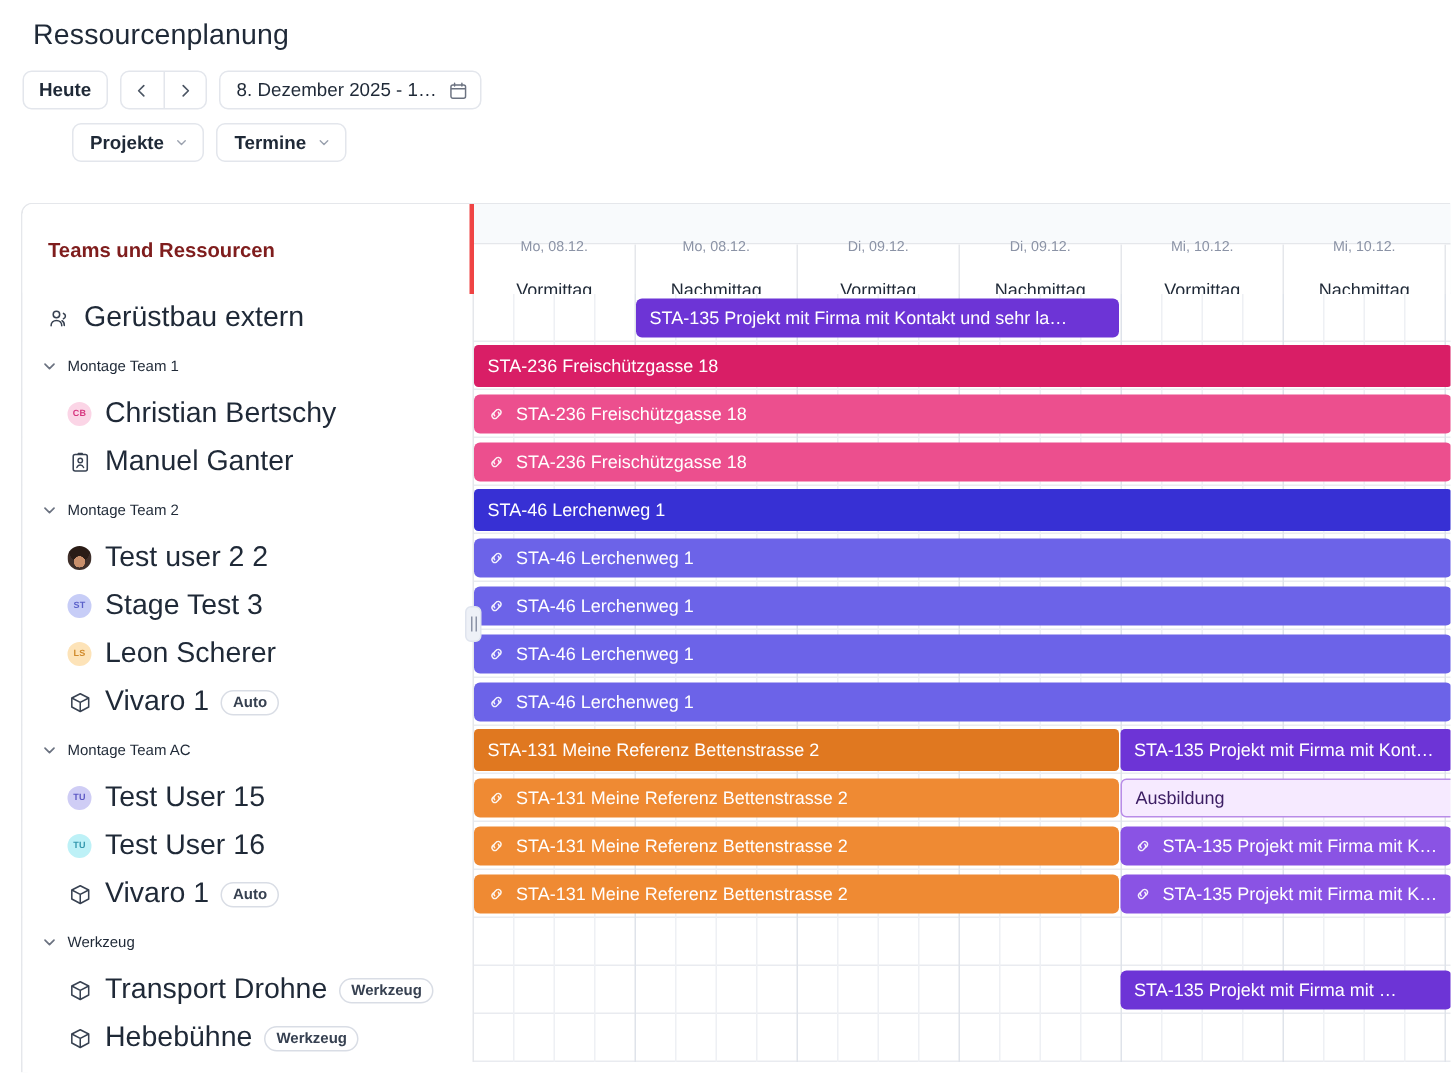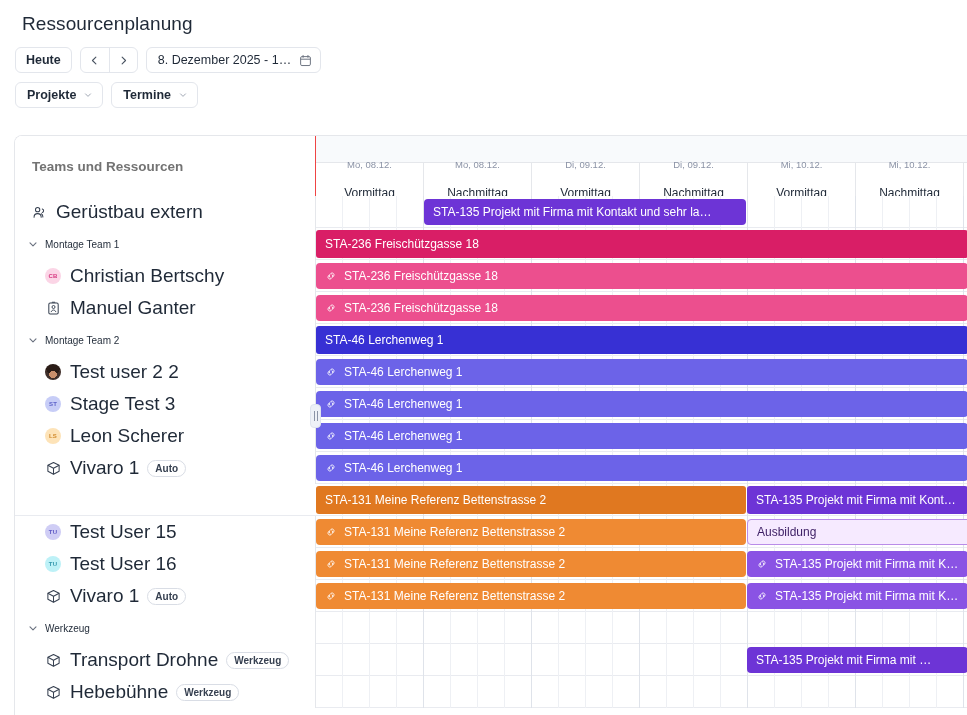--- a/index.html
+++ b/index.html
@@ -22,21 +22,21 @@
     padding: 13px 0 0 22px;
     letter-spacing: .1px;
   }
 
   .toolbar-row {
     display: flex;
     align-items: center;
     gap: 8px;
     padding: 12px 0 0 15px;
   }
-  .toolbar-row.second { padding-top: 9px; }
+  .toolbar-row.second { padding-top: 9px; margin-left: 33px; }
 
   .btn {
     height: 26px;
     border: 1px solid #e3e6ec;
     border-radius: 6px;
     background: #fff;
     color: #1f2937;
     font-family: "Liberation Sans", sans-serif;
     font-size: 12.5px;
     font-weight: 700;
@@ -126,22 +126,22 @@
     position: absolute; left: 0; top: 0;
     width: 953px; height: 60px;
     background: #fff;
     border-bottom: 1px solid #e5e7eb;
   }
   .hdr-left {
     position: absolute; left: 0; top: 0;
     width: 301px; height: 60px;
     display: flex; align-items: center;
     padding-left: 17px;
-    font-size: 13.5px; font-weight: 700; color: #737373;
-    border-right: 1px solid #ef4444;
+    font-size: 13.5px; font-weight: 700; color: #7f1d1d;
+    border-right: 3px solid #ef4444;
     background: #fff;
     z-index: 3;
   }
   .hdr-right {
     position: absolute; left: 301px; top: 0;
     width: 652px; height: 60px;
     background: #f8fafc;
   }
   .hdr-cols {
     position: absolute; left: 0; top: 26px;
@@ -753,20 +753,28 @@
             <div class="bar" style="left: 0px; width: 652px; background: rgb(108, 99, 232);">
               <span class="link-ic"><svg width="12" height="12" viewBox="0 0 16 16">
                   <path d="M6.4 9.6a2.6 2.6 0 0 1 0-3.6l1.6-1.6a2.6 2.6 0 0 1 3.6 3.6l-.8.8" fill="none" stroke="#ffffff" stroke-width="1.25" stroke-linecap="round"></path>
                   <path d="M9.6 6.4a2.6 2.6 0 0 1 0 3.6l-1.6 1.6a2.6 2.6 0 0 1-3.6-3.6l.8-.8" fill="none" stroke="#ffffff" stroke-width="1.25" stroke-linecap="round"></path>
                 </svg></span>
               <span class="bar-lbl">STA-46 Lerchenweg 1</span>
             </div>
           </div>
         </div>
         <div class="row">
+          <div class="row-left">
+            <span class="caret">
+              <svg width="12" height="12" viewBox="0 0 16 16">
+                <path d="M4 6.4 L8 10.4 L12 6.4" fill="none" stroke="#6b7280" stroke-width="1.5" stroke-linecap="round" stroke-linejoin="round"></path>
+              </svg>
+            </span>
+            <span class="lbl-group">Montage Team AC</span>
+          </div>
           <div class="row-right">
             <div class="cellgrid">
               <div class="sub"></div>
               <div class="sub"></div>
               <div class="sub"></div>
               <div class="sub major"></div>
               <div class="sub"></div>
               <div class="sub"></div>
               <div class="sub"></div>
               <div class="sub major"></div>

